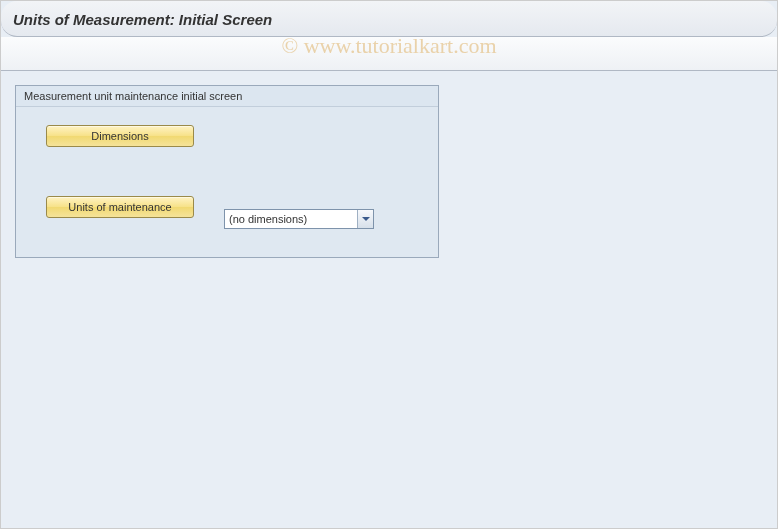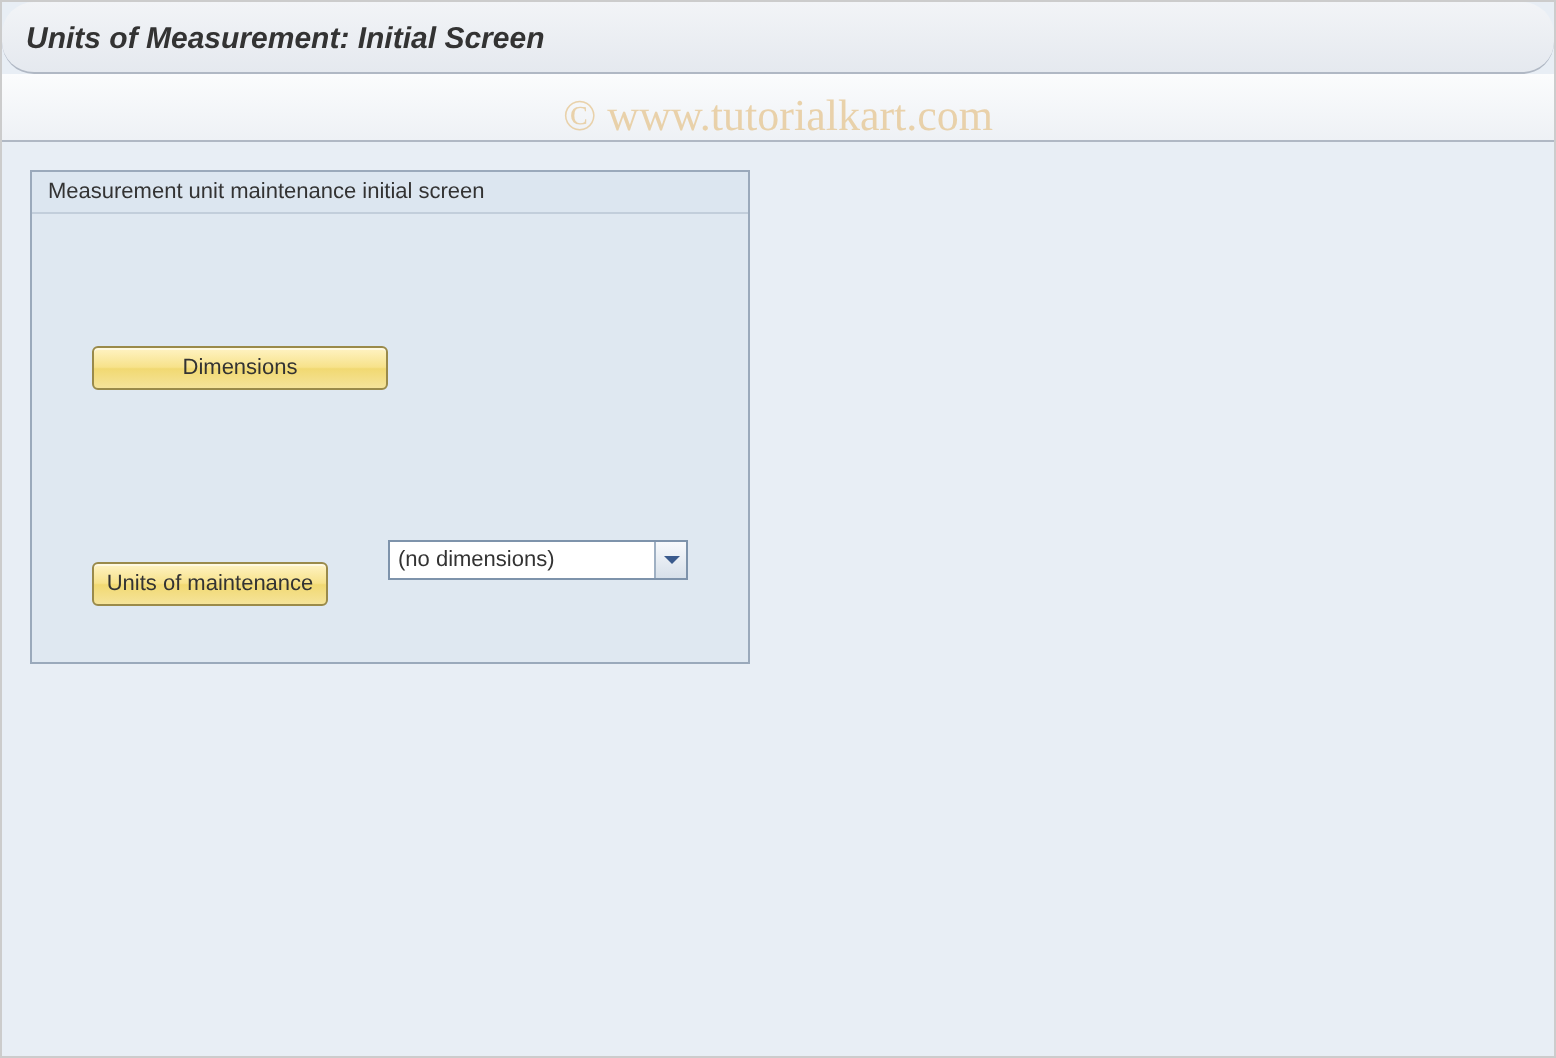--- a/index.html
+++ b/index.html
@@ -32,38 +32,38 @@
       font-style: italic;
       color: #333;
     }
     .toolbar-strip {
       background: linear-gradient(to bottom, #fbfcfd 0%, #eef1f5 100%);
       border-bottom: 1px solid #b0b8c4;
       height: 34px;
     }
     .watermark {
       position: absolute;
-      top: 44px;
+      top: 32px;
       left: 50%;
       transform: translateX(-50%);
       font-size: 22px;
       color: rgba(230, 200, 150, 0.8);
       font-family: Georgia, serif;
       pointer-events: none;
       z-index: 100;
       white-space: nowrap;
     }
     .content-area {
       padding: 14px;
       background: #e8eef5;
     }
     .group-box {
       border: 1px solid #9aa9bb;
       background: #dfe8f1;
-      width: 360px;
+      width: 424px;
       padding: 0 0 18px 0;
       position: relative;
     }
     .group-header {
       background: #dce6f0;
       border-bottom: 1px solid #c2cedb;
       padding: 4px 8px;
       font-size: 11px;
       color: #333;
     }
@@ -85,21 +85,20 @@
       border: 1px solid #9a8a4a;
       border-radius: 3px;
       font-size: 11px;
       color: #333;
       cursor: pointer;
       text-align: center;
       display: inline-flex;
       align-items: center;
       justify-content: center;
       box-shadow: inset 0 1px 0 rgba(255,255,255,0.5);
-      margin-top: 48px;
     }
     .select-wrap {
       margin-left: 30px;
       position: relative;
       display: inline-block;
       margin-top: 24px;
     }
     select.sap-select {
       width: 150px;
       height: 20px;

